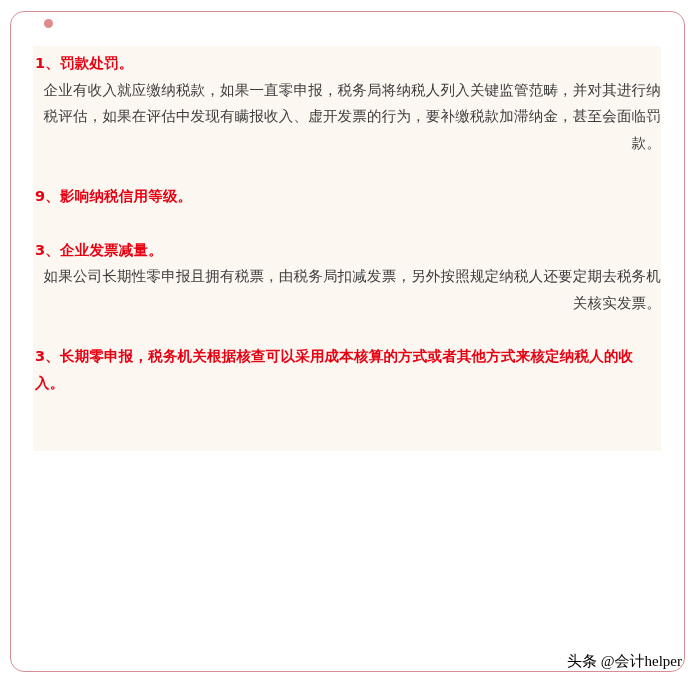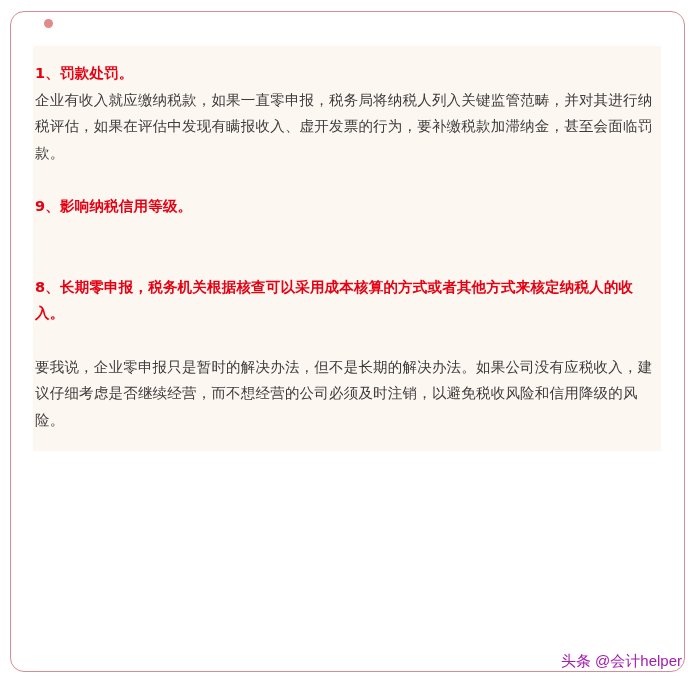--- a/index.html
+++ b/index.html
@@ -38,43 +38,43 @@
       position: absolute;
       left: 33px;
       top: 46px;
       width: 628px;
       height: 405px;
       background: #fdf7f2;
     }
     .content {
       position: absolute;
       left: 35px;
-      top: 60px;
+      top: 50px;
       width: 626px;
       font-size: 14.5px;
       line-height: 26.5px;
       color: #3c3c3c;
       letter-spacing: 0.2px;
     }
     .section { margin: 0; }
     .heading {
       color: #e60012;
       font-weight: bold;
       margin: 0;
     }
-    .para { margin: 0; }
+    .para { margin: 0; text-align: right; }
     .gap { height: 27px; }
     .gap-lg { height: 27px; }
     .watermark {
       position: absolute;
       right: 14px;
       bottom: 12px;
       font-size: 15px;
-      color: #a21caf;
-      font-family: Liberation Sans, sans-serif;
+      color: #000000;
+      font-family: Liberation Serif, serif;
     }
   </style>
 </head>
 <body>
 
 <div class="card">
   <div class="dot"></div>
 </div>
 
 <div class="shaded"></div>
@@ -82,22 +82,25 @@
 <div class="content">
   <div class="section">
     <p class="heading">1、罚款处罚。</p>
     <p class="para">企业有收入就应缴纳税款，如果一直零申报，税务局将纳税人列入关键监管范畴，并对其进行纳税评估，如果在评估中发现有瞒报收入、虚开发票的行为，要补缴税款加滞纳金，甚至会面临罚款。</p>
   </div>
   <div class="gap"></div>
   <div class="section">
     <p class="heading">9、影响纳税信用等级。</p>
   </div>
   <div class="gap"></div>
+  <div class="section">
+    <p class="heading">3、企业发票减量。</p>
+    <p class="para">如果公司长期性零申报且拥有税票，由税务局扣减发票，另外按照规定纳税人还要定期去税务机关核实发票。</p>
+  </div>
   <div class="gap"></div>
   <div class="section">
-    <p class="heading">8、长期零申报，税务机关根据核查可以采用成本核算的方式或者其他方式来核定纳税人的收入。</p>
+    <p class="heading">3、长期零申报，税务机关根据核查可以采用成本核算的方式或者其他方式来核定纳税人的收入。</p>
   </div>
   <div class="gap-lg"></div>
-  <p class="para">要我说，企业零申报只是暂时的解决办法，但不是长期的解决办法。如果公司没有应税收入，建议仔细考虑是否继续经营，而不想经营的公司必须及时注销，以避免税收风险和信用降级的风险。</p>
   <div class="gap"></div>
 </div>
 
 <div class="watermark">头条 @会计helper</div>
 
 </body></html>

